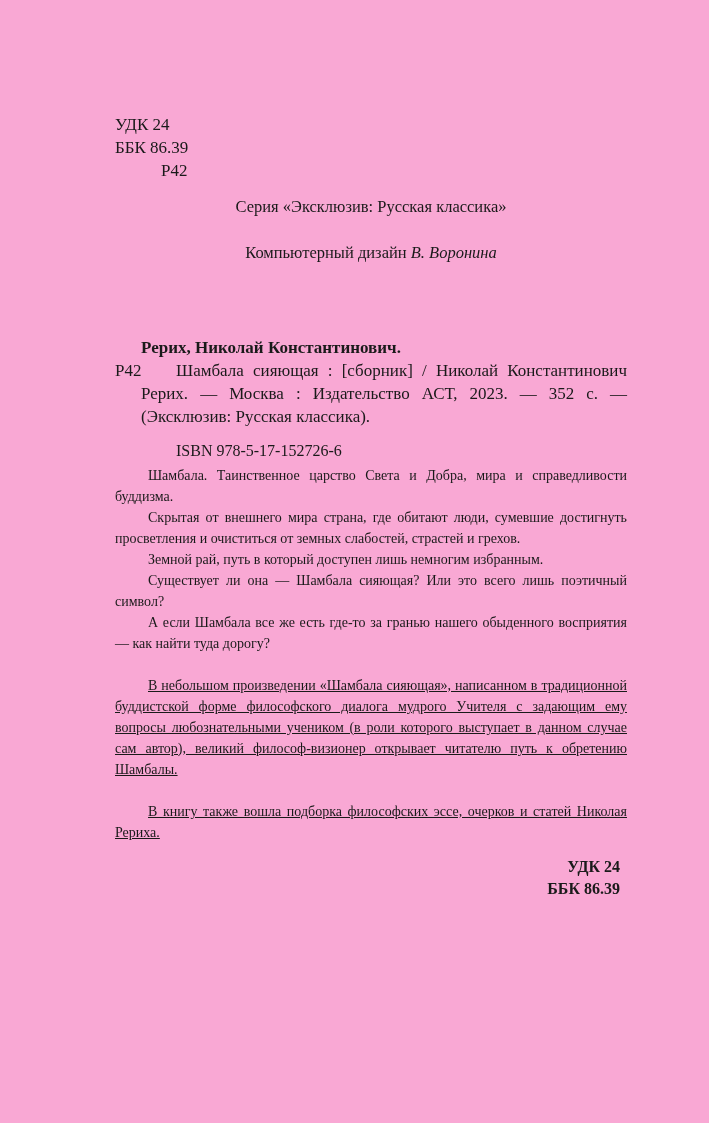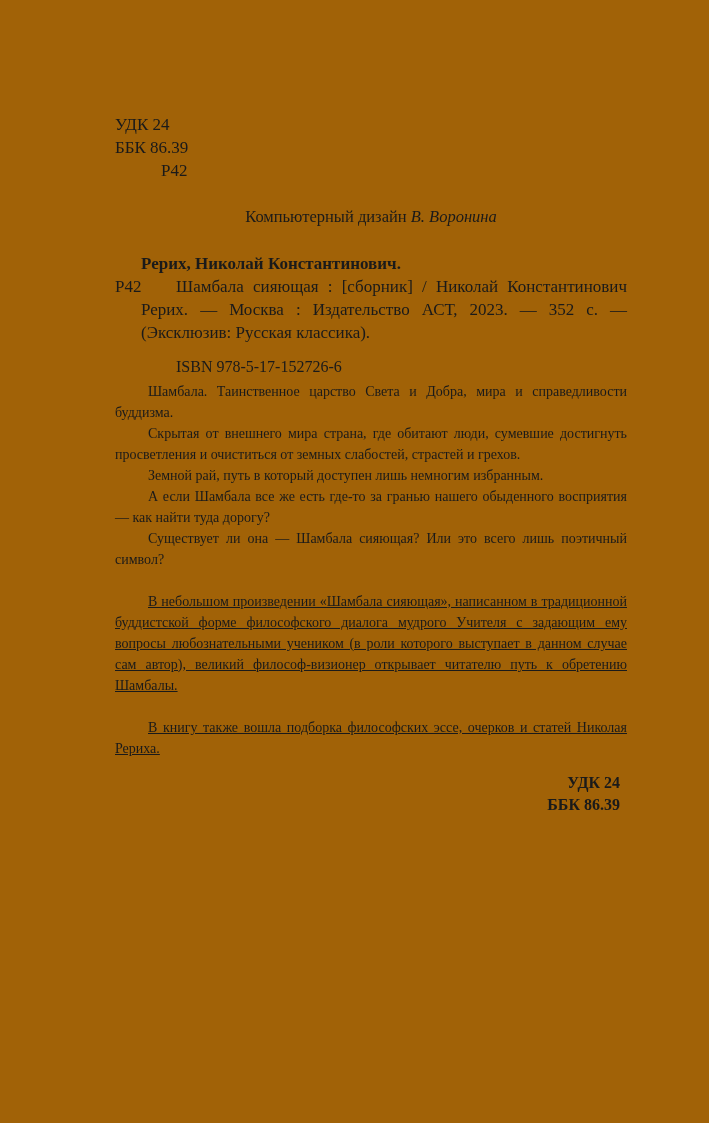--- a/index.html
+++ b/index.html
@@ -7,34 +7,34 @@
     width: 709px; height: 1123px;
     background: #ffffff;
     font-family: "Liberation Serif", "DejaVu Serif", serif;
     color: #1a1a1a;
     overflow: hidden;
   }
   .page {
     position: relative;
     width: 709px; height: 1123px;
     padding: 113px 82px 0 115px;
-    background: #a16207;
+    background: #f9a8d4;
   }
   
   .top-block { font-size: 17px; line-height: 23px; }
   .top-block .code { padding-left: 46px; }
   
   .centered { text-align: center; font-size: 16.5px; line-height: 23px; }
   .series-line   { margin-top: 13px; }
   .credit-line-1 { margin-top: 26px; }
   .credit-line-2 { margin-top: 23px; }
   .credit-line-1 i, .credit-line-2 i { font-style: italic; }
   
   .author-heading {
-    margin-top: 24px;
+    margin-top: 72px;
     padding-left: 26px;
     font-weight: bold;
     font-size: 17px; line-height: 23px;
   }
   .catalog {
     position: relative;
     margin-left: 26px;
     font-size: 17px; line-height: 23px;
     text-align: justify;
     text-indent: 35px;
@@ -76,41 +76,42 @@
 <body>
 
 <div class="page">
 
   <div class="top-block">
     <div>УДК 24</div>
     <div>ББК 86.39</div>
     <div class="code">Р42</div>
   </div>
 
+  <div class="centered series-line">Серия «Эксклюзив: Русская классика»</div>
 
 
   <div class="centered credit-line-2">
     <span>Компьютерный дизайн </span><i>В. Воронина</i>
   </div>
 
   <div class="author-heading">Рерих, Николай Константинович.</div>
 
   <div class="catalog">
     <span class="catalog-code">Р42</span>
     <span>Шамбала сияющая : [сборник] / Николай Константинович Рерих. — Москва : Издательство АСТ, 2023. — 352 с.  — (Эксклюзив: Русская классика).</span>
   </div>
 
   <div class="isbn">ISBN 978-5-17-152726-6</div>
 
   <div class="annotation">
       <p>Шамбала. Таинственное царство Света и Добра, мира и справедливости буддизма.</p>
       <p>Скрытая от внешнего мира страна, где обитают люди, сумевшие достигнуть просветления и очиститься от земных слабостей, страстей и грехов.</p>
       <p>Земной рай, путь в который доступен лишь немногим избранным.</p>
+      <p>Существует ли она — Шамбала сияющая? Или это всего лишь поэтичный символ?</p>
       <p>А если Шамбала все же есть где-то за гранью нашего обыденного восприятия — как найти туда дорогу?</p>
-      <p>Существует ли она — Шамбала сияющая? Или это всего лишь поэтичный символ?</p>
       <p class="gap">В небольшом произведении «Шамбала сияющая», написанном в традиционной буддистской форме философского диалога мудрого Учителя с задающим ему вопросы любознательными учеником (в роли которого выступает в данном случае сам автор), великий философ-визионер открывает читателю путь к обретению Шамбалы.</p>
       <p class="gap">В книгу также вошла подборка философских эссе, очерков и статей Николая Рериха.</p>
     </div>
 
   <div class="bottom-class">
     <div>УДК 24</div>
     <div>ББК 86.39</div>
   </div>
 
 

